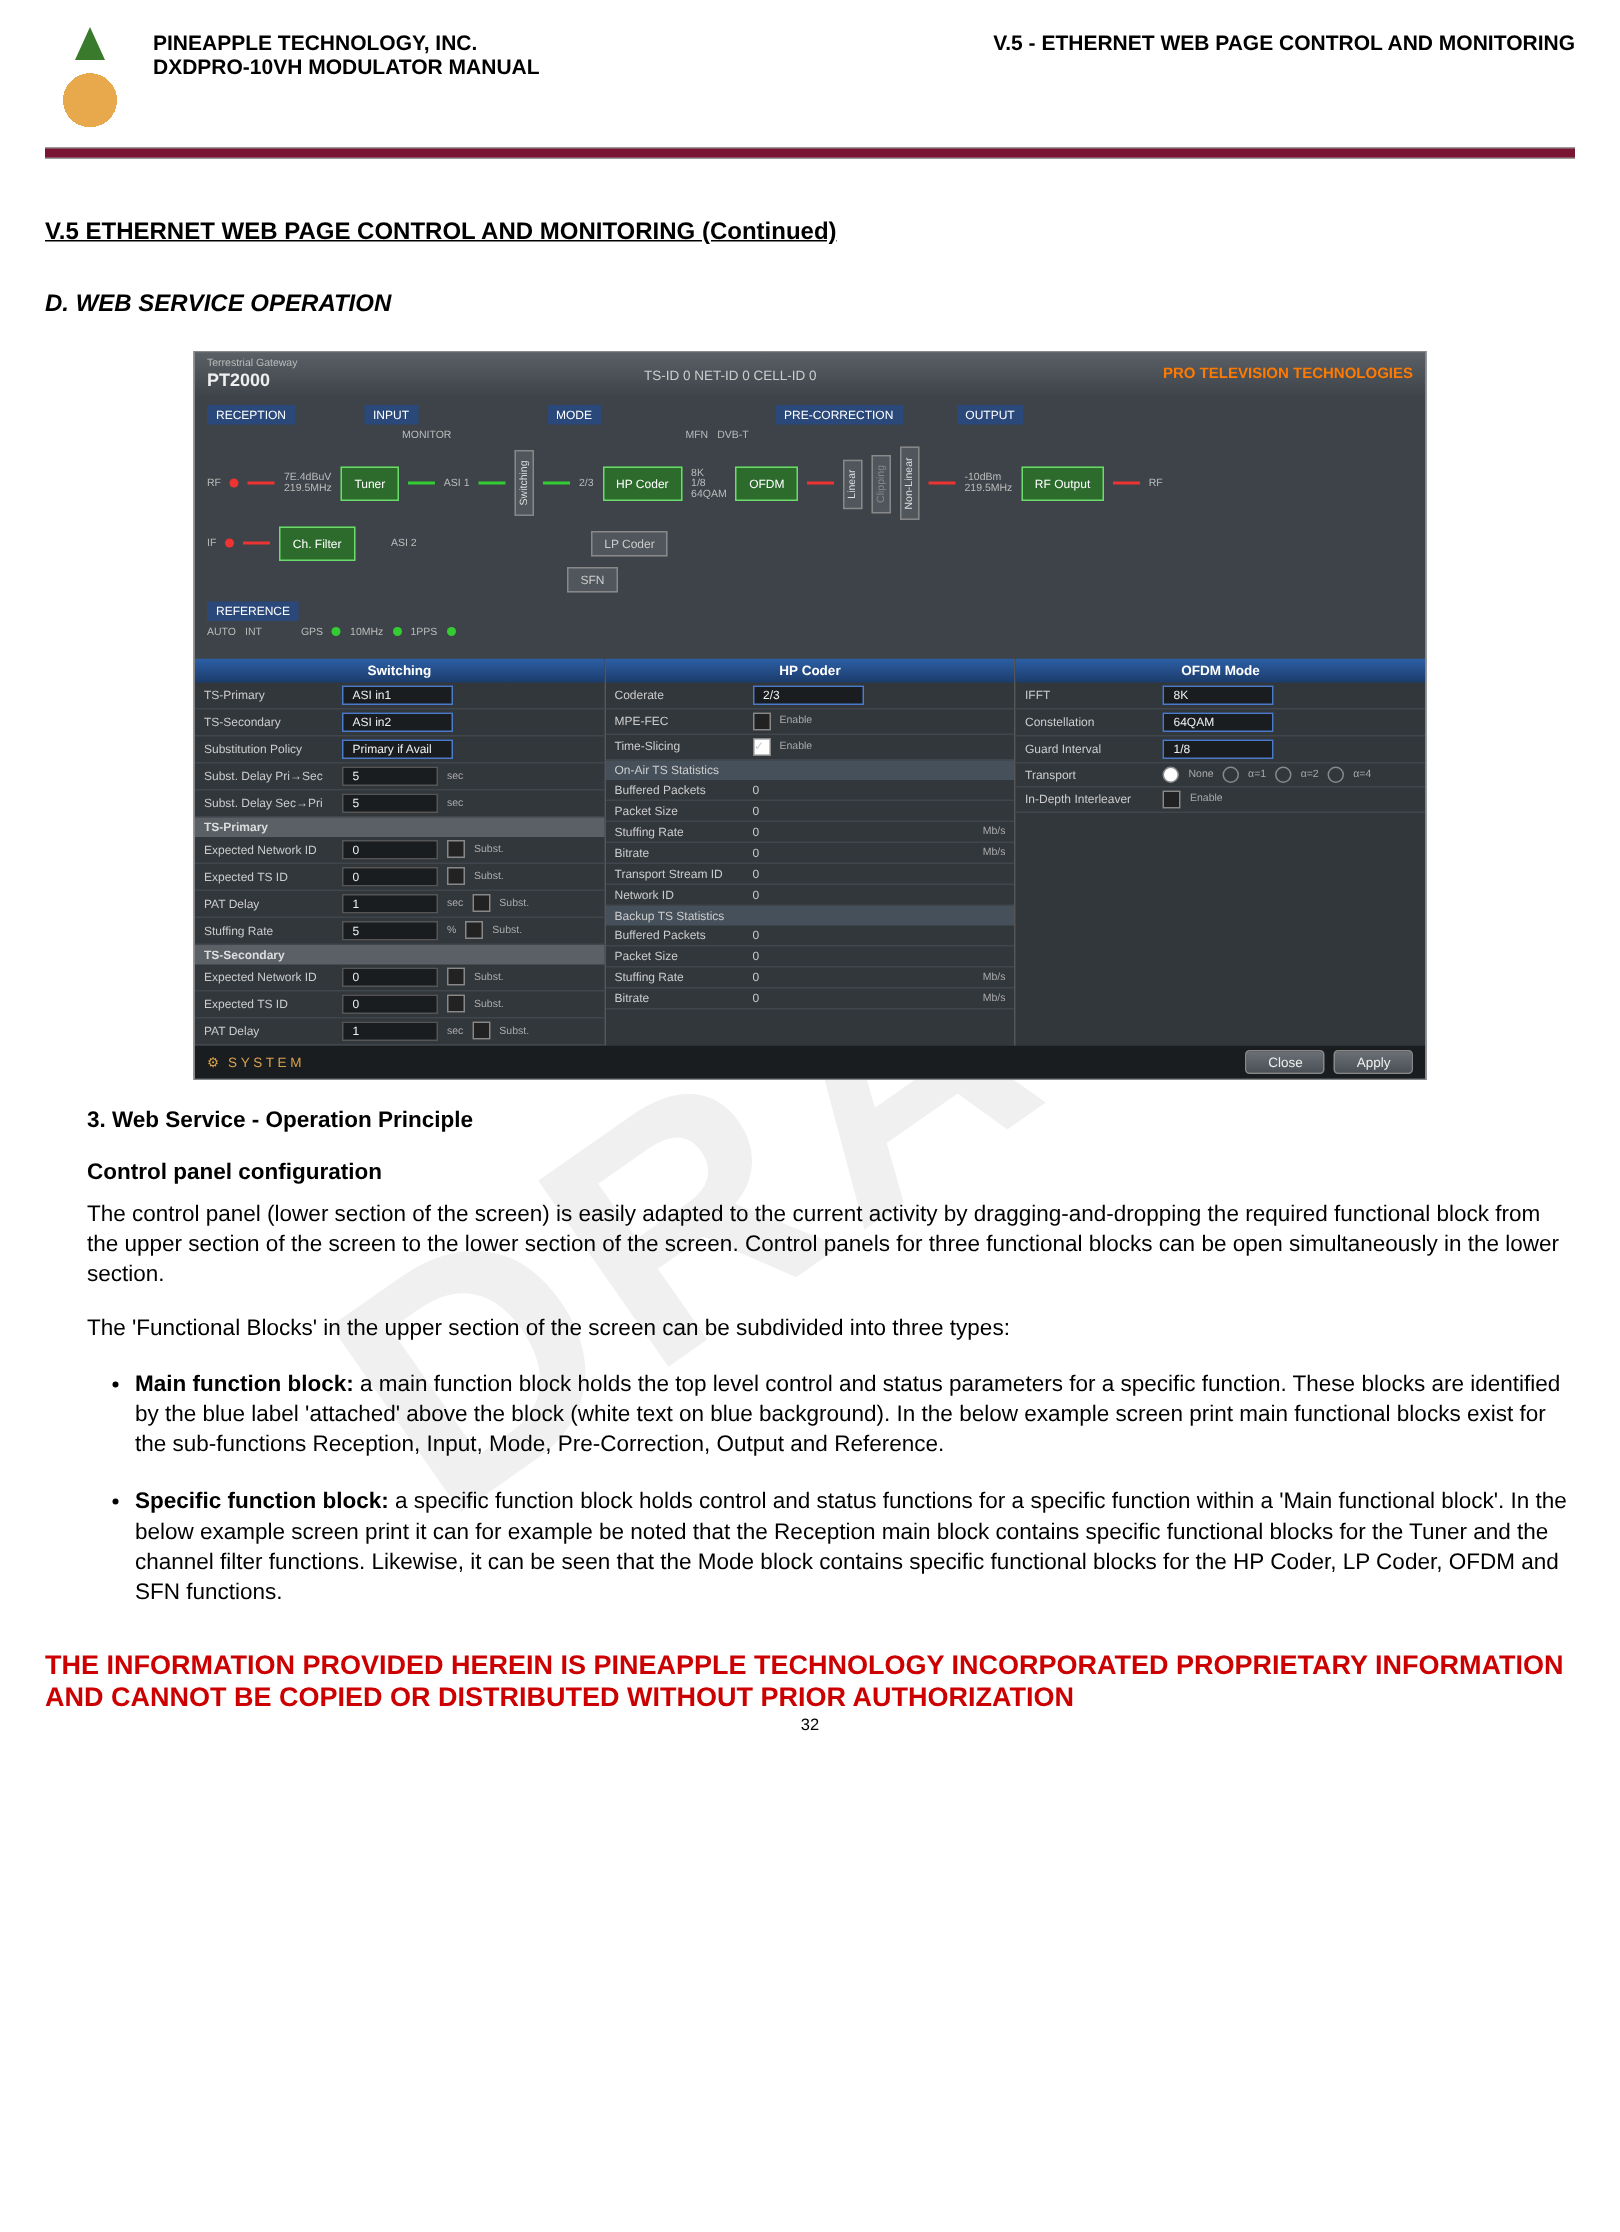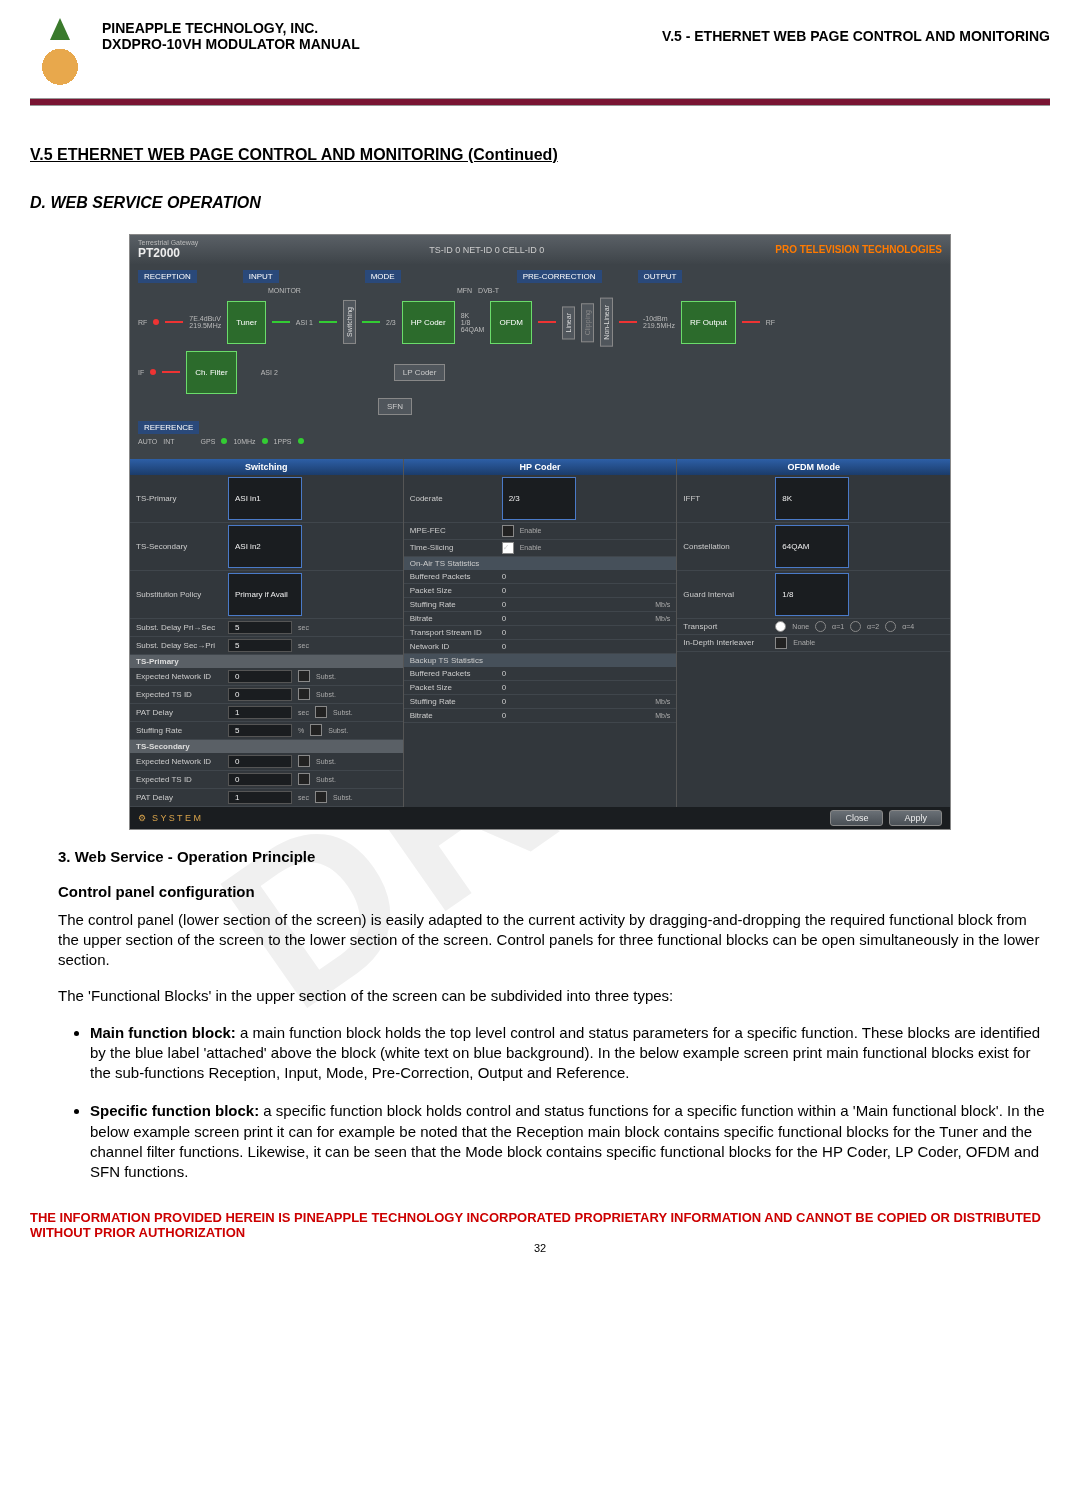--- a/index.html
+++ b/index.html
@@ -32,63 +32,63 @@
     position: relative;
   }
   .logo::before {
     content: "";
     position: absolute; left: 20px; top: -2px;
     width: 0; height: 0;
     border-left: 10px solid transparent;
     border-right: 10px solid transparent;
     border-bottom: 22px solid #3a7a2c;
   }
-  .hdr-text { flex: 1; display: flex; justify-content: space-between; font-weight: bold; font-size: 14px; align-items: center; }
+  .hdr-text { flex: 1; display: flex; justify-content: space-between; font-weight: bold; font-size: 14px; }
   .rule-outer { height: 6px; background: #7a1433; margin-bottom: 40px; border-top: 1px solid #999; border-bottom: 1px solid #999; }
   .section-hdr { font-weight: bold; text-decoration: underline; font-size: 16px; margin-bottom: 30px; }
   .sub-d { font-weight: bold; font-size: 16px; margin: 0 0 22px 0; font-style: italic; }
   .sub-2 { font-weight: bold; font-size: 15px; margin: 0 0 20px 28px; }
   .sub-3 { font-weight: bold; font-size: 15px; margin: 18px 0 18px 28px; }
   .sub-h4 { font-weight: bold; font-size: 15px; margin: 0 0 10px 28px; }
   .para { margin: 0 0 16px 28px; line-height: 1.35; }
   ul.blist { margin: 0 0 0 60px; padding: 0; }
   ul.blist li { margin-bottom: 18px; line-height: 1.35; list-style: disc; }
-  .footer { color: #c00; font-weight: bold; font-size: 13px; text-align: left; margin-top: 28px; }
+  .footer { color: #c00; font-weight: bold; font-size: 18px; text-align: left; margin-top: 28px; }
   .pagenum { text-align: center; font-size: 11px; margin-top: 2px; }
 
   
   .shot {
     width: 820px; margin: 0 auto 4px auto; border: 1px solid #888;
     background: #4a5055; font-size: 9px; color: #ddd;
   }
   .shot-top {
     display: flex; justify-content: space-between; align-items: center;
     background: linear-gradient(#5a6066,#3e4449); padding: 4px 8px;
   }
   .shot-logo { color: #ff7a00; font-weight: bold; font-size: 10px; }
   .shot-ids { font-size: 9px; color: #ccc; }
   .diagram { background: #3d4348; padding: 6px 8px 10px 8px; position: relative; }
   .col-hdr { display: flex; gap: 6px; margin-bottom: 4px; }
   .col-hdr span { background: #2a497a; color: #fff; font-size: 8px; padding: 2px 6px; }
   .row-blocks { display: flex; align-items: center; gap: 6px; margin-bottom: 4px; }
   .tiny { font-size: 7px; color: #bbb; }
-  .gblk { background: #2c6b2c; border: 1px solid #6bdc6b; color: #fff; padding: 16px 8px; font-size: 8px; }
+  .gblk { background: #2c6b2c; border: 1px solid #6bdc6b; color: #fff; padding: 6px 8px; font-size: 8px; }
   .gblk2 { background: #50565c; border: 1px solid #888; color: #ccc; padding: 3px 8px; font-size: 8px; }
   .vert { writing-mode: vertical-rl; transform: rotate(180deg); background:#50565c; border:1px solid #888; padding:6px 2px; font-size:7px; }
   .wire-r { height:2px; background:#e33; flex:0 0 18px; }
   .wire-g { height:2px; background:#3c3; flex:0 0 18px; }
   .dot { width:6px;height:6px;border-radius:50%;background:#e33;display:inline-block; }
   .panels { display: flex; background: #32373c; }
   .panel { flex: 1; border-right: 1px solid #555; }
   .panel:last-child { border-right: none; }
   .panel-hdr { background: linear-gradient(#2d5fa6,#1b3c6b); color:#fff; padding:3px 8px; font-size:9px; font-weight:bold; }
   .prow { display:flex; align-items:center; padding:2px 6px; gap:6px; font-size:8px; color:#ccc; border-bottom:1px solid #40464c; }
   .prow .lab { flex: 0 0 86px; }
   .prow .val { background:#1a1d20; border:1px solid #555; padding:1px 6px; min-width:50px; color:#eee; }
-  .prow .dd { background:#1a1d20; border:1px solid #4a7ac8; padding:16px 6px; min-width:60px; color:#eee; }
+  .prow .dd { background:#1a1d20; border:1px solid #4a7ac8; padding:1px 6px; min-width:60px; color:#eee; }
   .prow .unit { font-size:7px; color:#aaa; }
   .prow .cb { width:10px;height:10px;border:1px solid #888;background:#222;display:inline-block; }
   .prow .rad { width:9px;height:9px;border-radius:50%;border:1px solid #888;display:inline-block; }
   .panel-sub { background:#5a6066; color:#ddd; padding:2px 6px; font-size:8px; font-weight:bold; }
   .panel-sub2 { background:#46505a; color:#ccc; padding:2px 6px; font-size:8px; }
   .btn { background:linear-gradient(#6a7076,#4a5056); border:1px solid #888; color:#eee; padding:2px 14px; font-size:9px; border-radius:3px; }
   .status { display:flex; justify-content:space-between; background:#f0f0e8; color:#333; padding:2px 8px; font-size:9px; }
   .sysbar { background:#1a1d20; color:#d7a24a; padding:3px 8px; font-size:9px; display:flex; align-items:center; gap:6px; }
 </style>
 </head>

